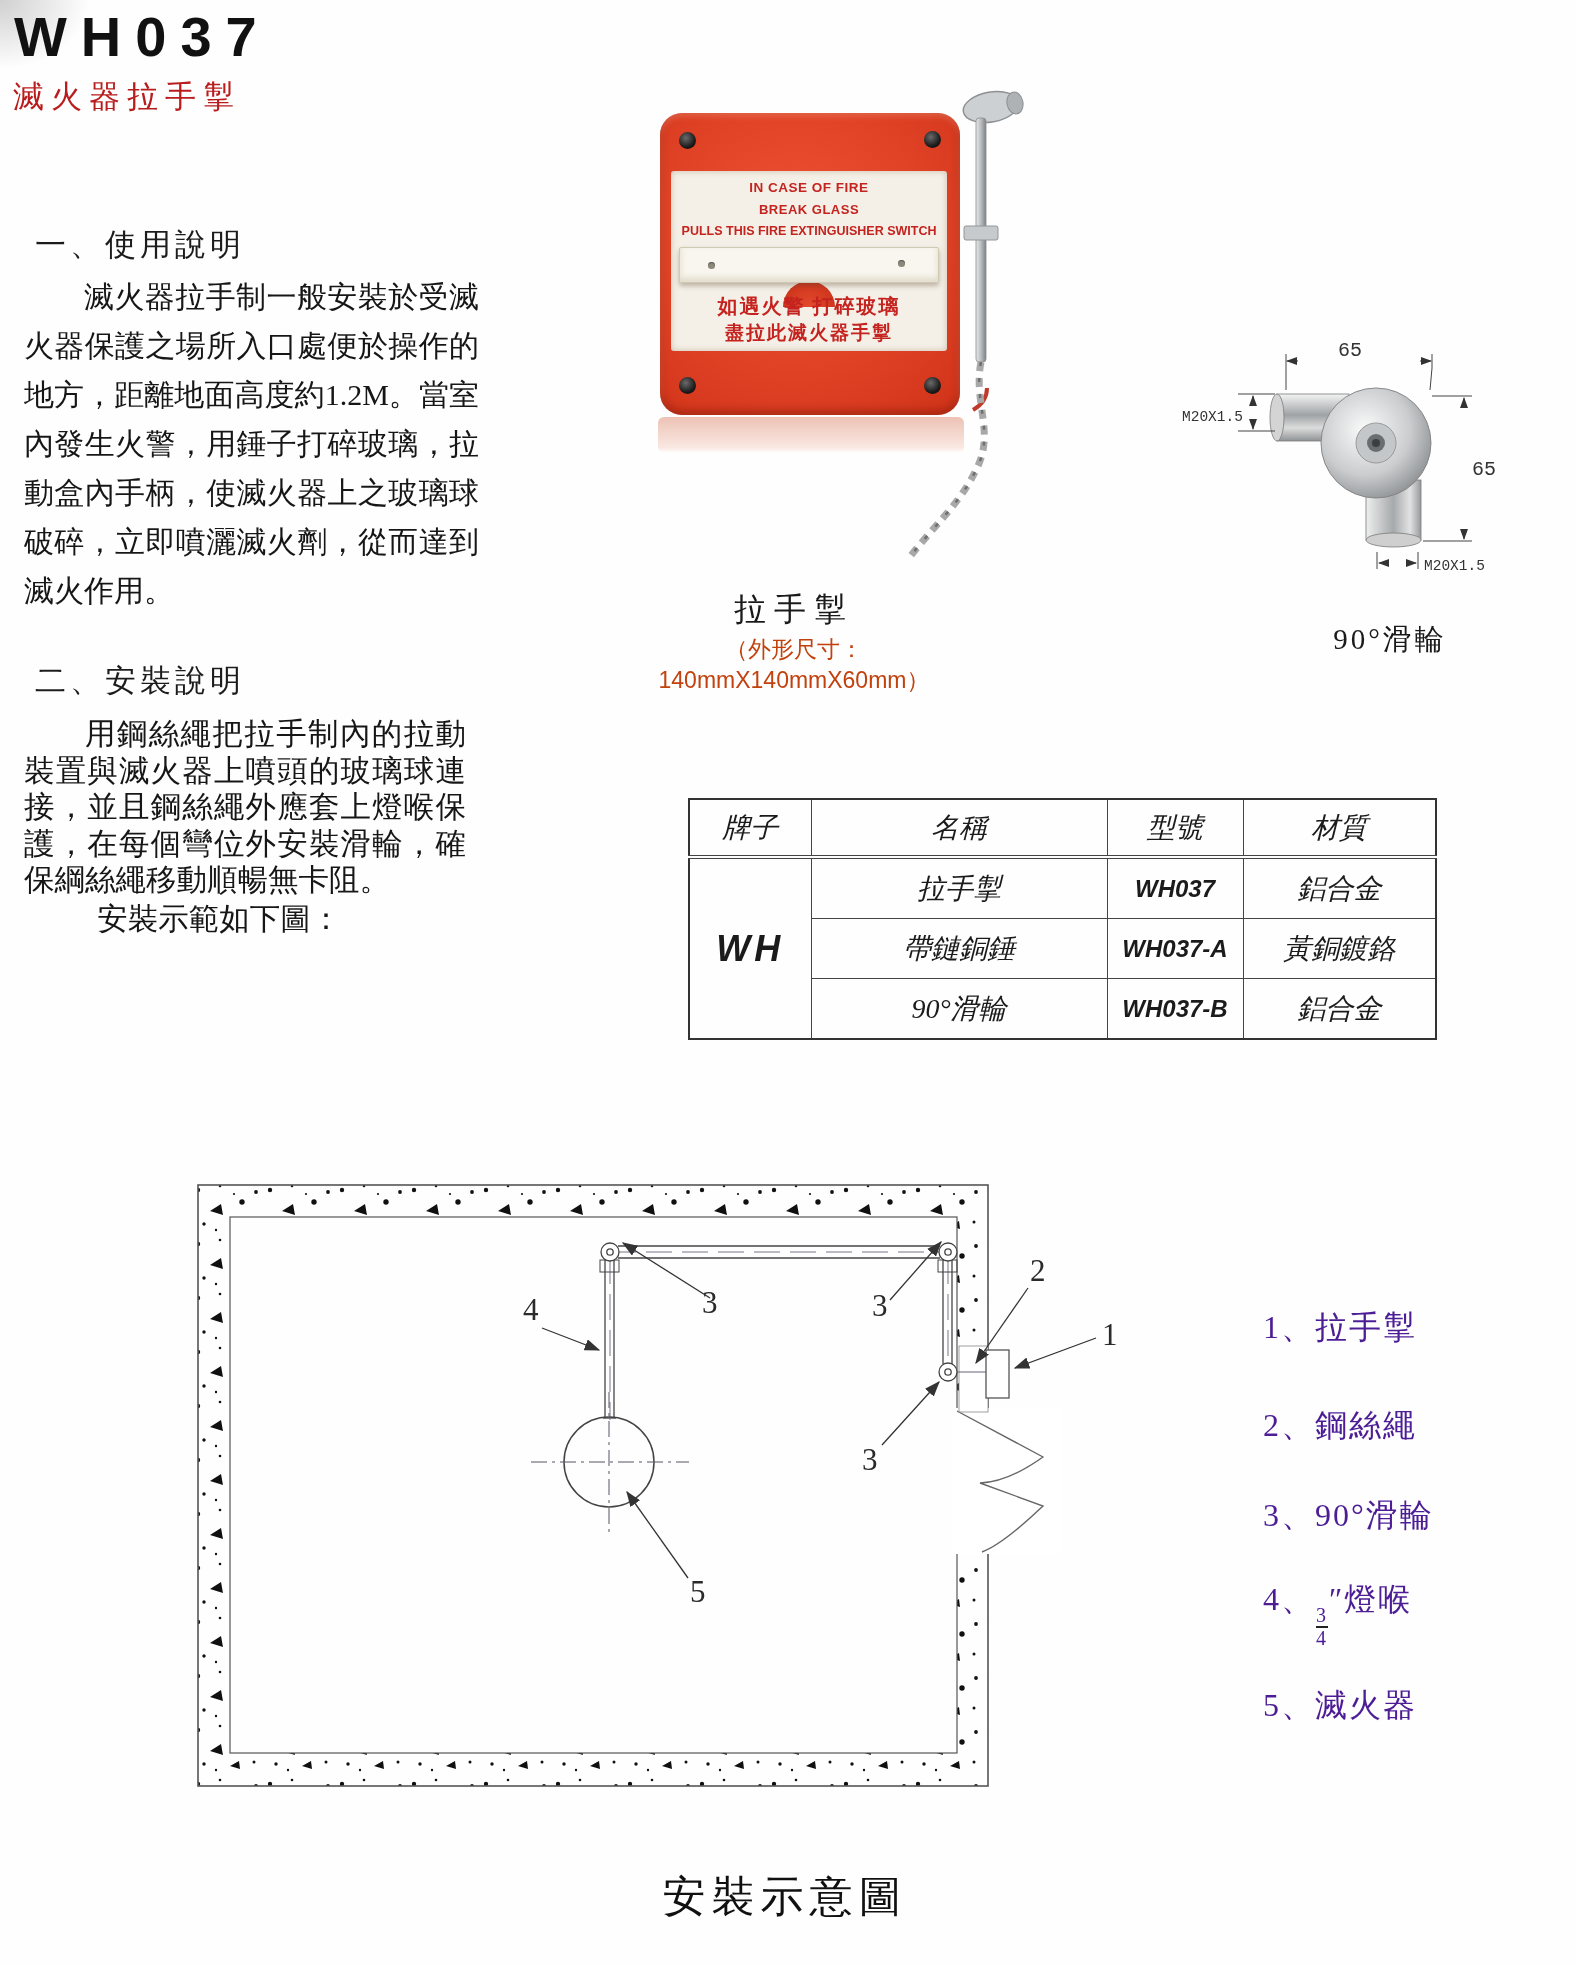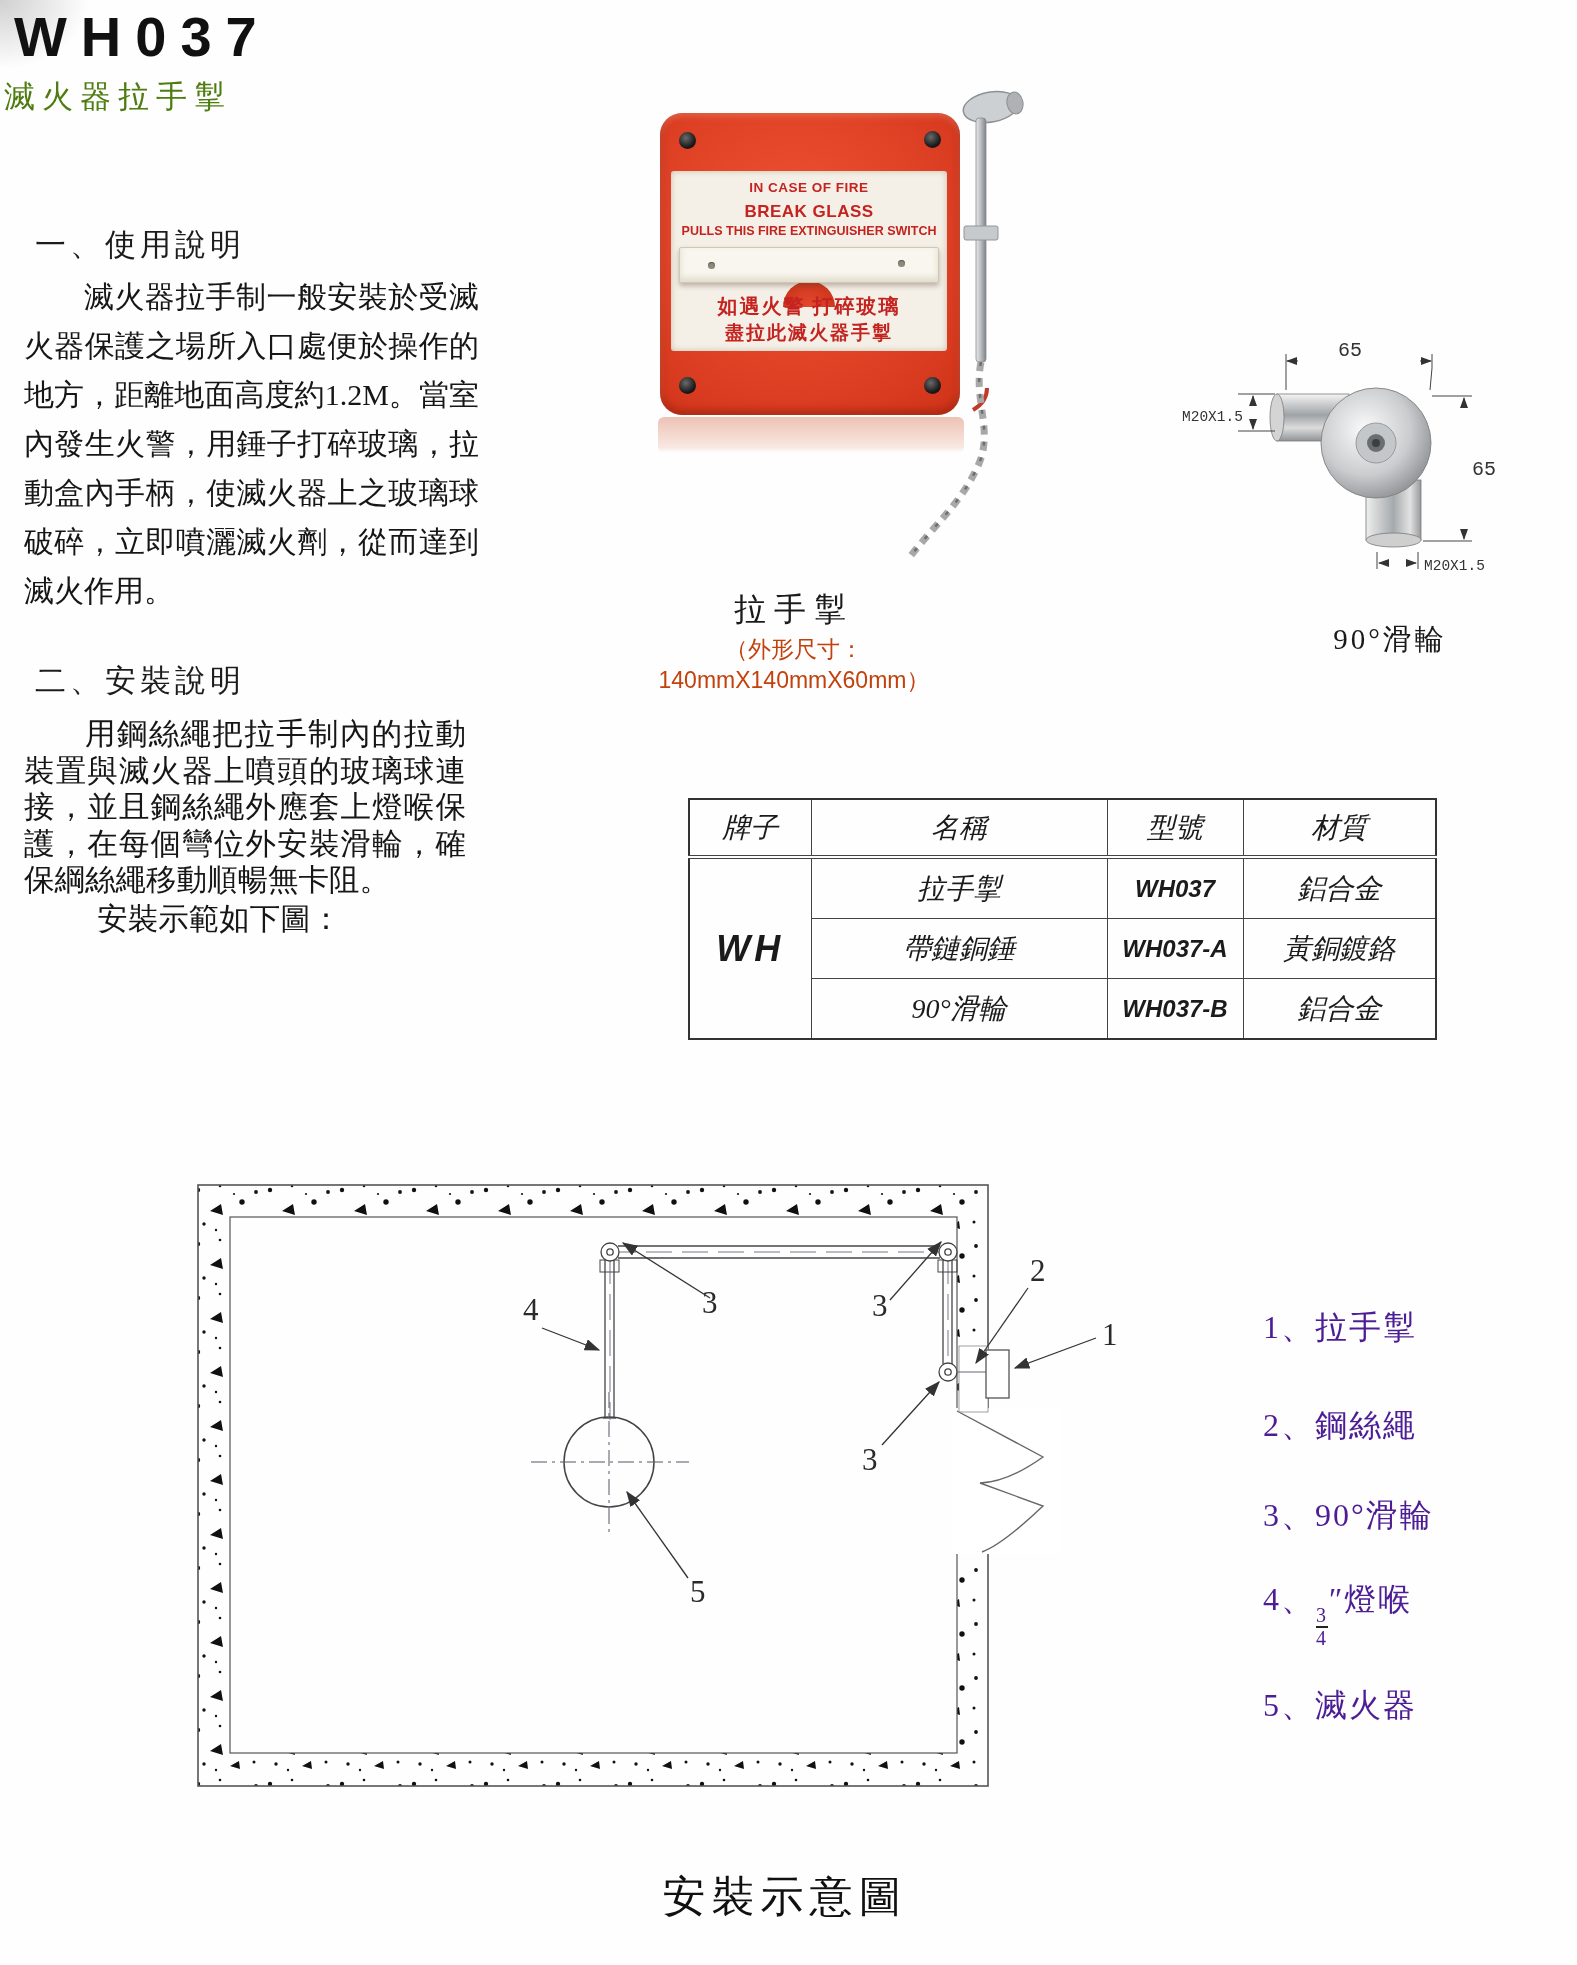--- a/index.html
+++ b/index.html
@@ -3,21 +3,21 @@
 <meta charset="utf-8">
 <style>
   html,body{margin:0;padding:0;}
   body{width:1577px;height:1965px;position:relative;background:#fefefe;
        font-family:"Liberation Serif","DejaVu Serif",serif;color:#222;overflow:hidden;}
   .abs{position:absolute;}
 
   
   #title{left:14px;top:4px;font-family:"Liberation Sans","DejaVu Sans",sans-serif;
          font-weight:bold;font-size:56px;letter-spacing:14px;color:#111;}
-  #subtitle{left:4px;top:76px;font-size:31px;letter-spacing:7px;color:#4d7c0f;}
+  #subtitle{left:13px;top:76px;font-size:31px;letter-spacing:7px;color:#b91c1c;}
 
   
   .h2{font-size:31px;letter-spacing:4px;color:#1c1c1c;}
   #h-usage{left:35px;top:224px;}
   #h-install{left:35px;top:660px;}
   .para{color:#161616;text-align:justify;}
   #p-usage{left:24px;top:272px;width:455px;font-size:30px;line-height:49px;text-indent:2em;}
   #p-install{left:24px;top:716px;width:442px;font-size:30.5px;line-height:36.5px;text-indent:2em;}
   #p-note{left:24px;top:899px;width:460px;font-size:30.5px;text-indent:2.4em;text-align:left;}
 
@@ -26,21 +26,21 @@
   #redbox{position:absolute;left:5px;top:33px;width:300px;height:302px;border-radius:22px;
           background:radial-gradient(circle at 45% 40%,#ef5234 0%,#e04226 55%,#cf3318 100%);
           box-shadow:inset 0 -4px 8px rgba(120,20,5,.5), inset 0 3px 6px rgba(255,190,160,.35);}
   .screw{position:absolute;width:17px;height:17px;border-radius:50%;
          background:radial-gradient(circle at 40% 35%,#6a6a6a 0%,#1d1d1d 60%,#000 100%);}
   #panel{position:absolute;left:11px;top:58px;width:276px;height:180px;background:#f4f0e7;
          border-radius:3px;box-shadow:inset 0 0 6px rgba(140,90,60,.35);overflow:hidden;}
   .ptxt{position:absolute;left:0;width:100%;text-align:center;color:#c4231f;
         font-family:"Liberation Sans","DejaVu Sans",sans-serif;font-weight:bold;}
   #en1{top:9px;font-size:13.5px;letter-spacing:.5px;}
-  #en2{top:31px;font-size:17px;letter-spacing:.5px;text-align:center;}
+  #en2{top:31px;font-size:13px;letter-spacing:.5px;text-align:center;}
   #en3{top:53px;font-size:12.5px;}
   #reddot{position:absolute;left:112px;top:110px;width:52px;height:26px;border-radius:26px 26px 0 0;
           background:radial-gradient(circle at 50% 100%,#e4492e,#c52f16);}
   #handlebar{position:absolute;left:8px;top:76px;width:258px;height:34px;background:#f8f6ee;
              border:1px solid #cfc9b4;border-radius:2px;
              box-shadow:0 3px 5px rgba(90,60,40,.35), inset 0 -4px 6px rgba(160,140,100,.25);}
   .barscrew{position:absolute;width:7px;height:7px;border-radius:50%;background:#8e8a79;
             box-shadow:inset 0 1px 1px #555;}
   #cn1{top:122px;font-size:20px;letter-spacing:2px;font-family:"Liberation Serif","DejaVu Serif",serif;}
   #cn2{top:149px;font-size:19px;letter-spacing:2px;font-family:"Liberation Serif","DejaVu Serif",serif;}

